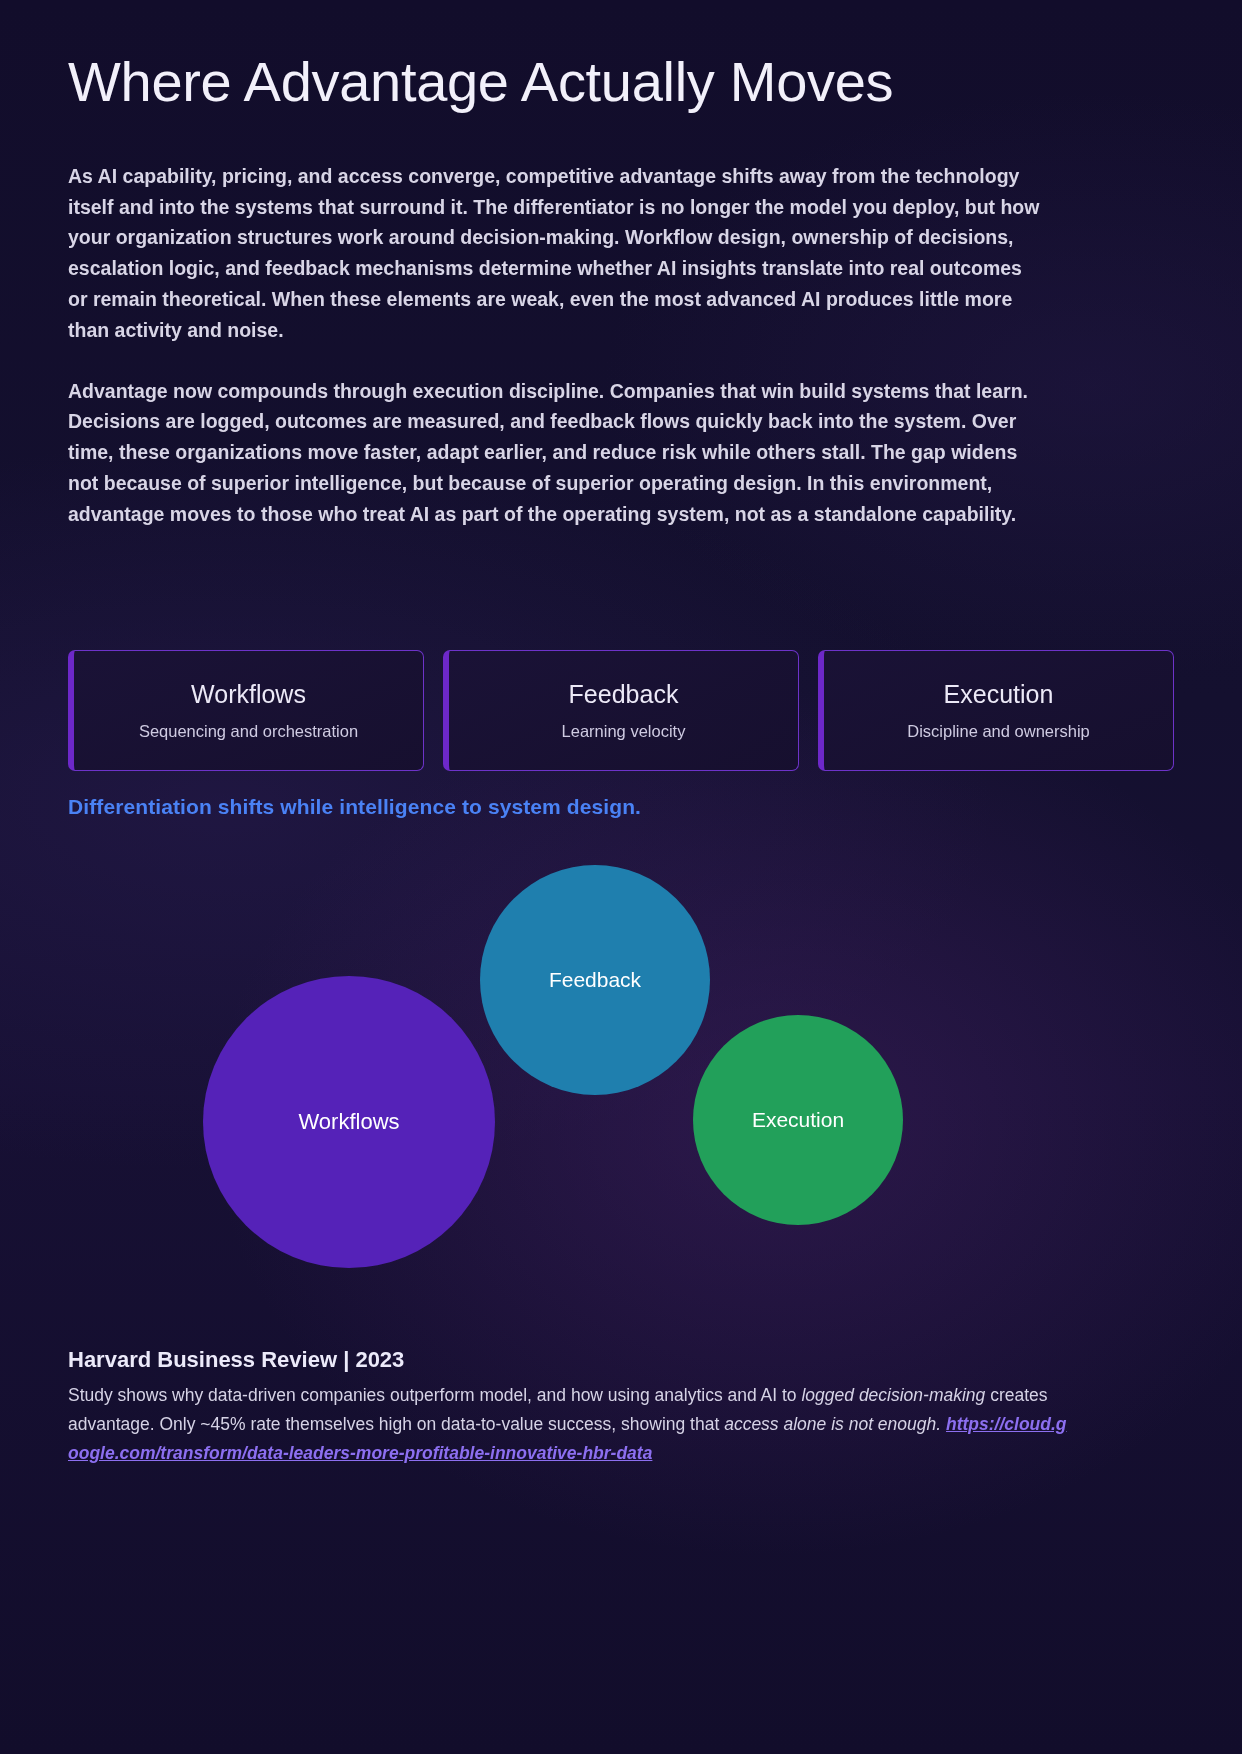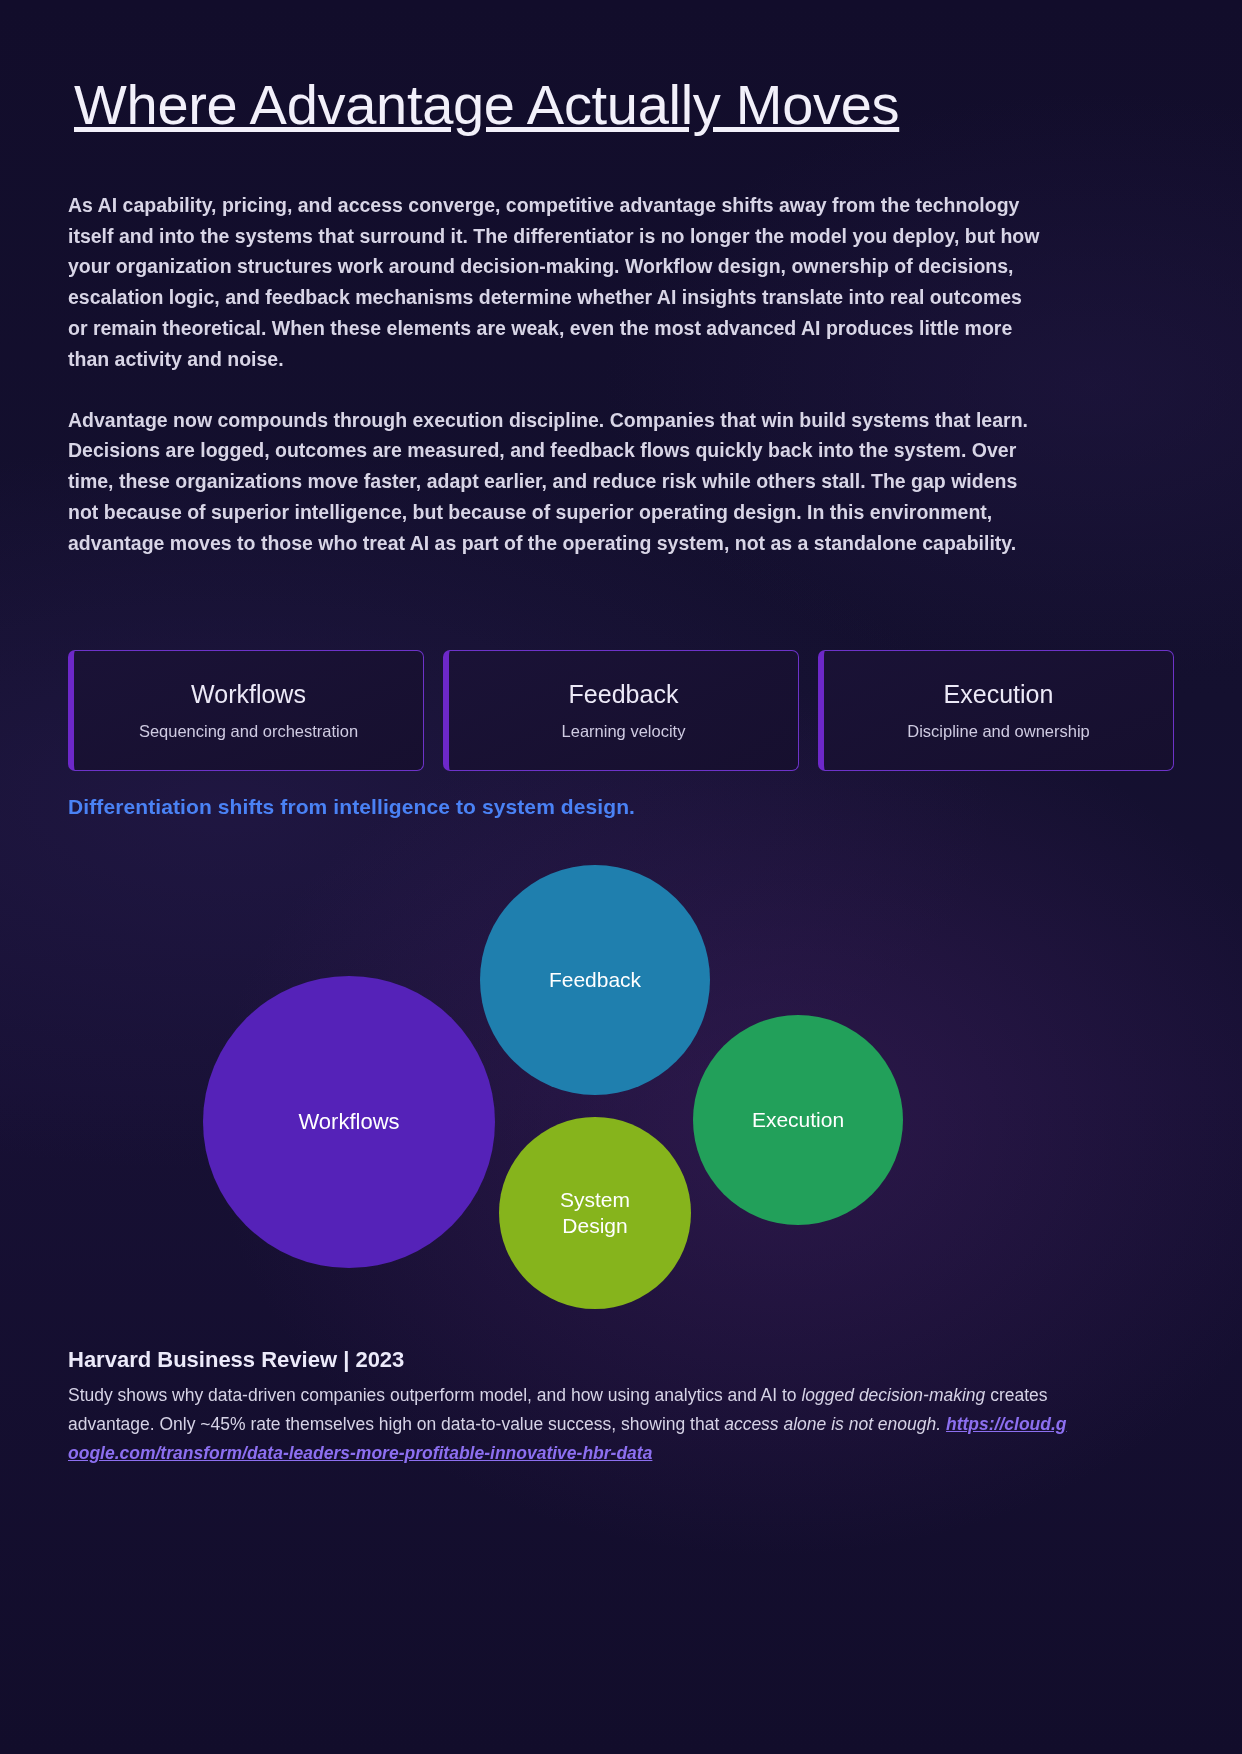--- a/index.html
+++ b/index.html
@@ -26,28 +26,27 @@
   }
   #page {
     position: absolute;
     inset: 0;
     padding: 0 68px;
     box-sizing: border-box;
   }
 
   
   .title {
-    margin: 6px;
-    padding-top: 68px;
+    margin: 0;
+    padding-top: 51px;
     font-size: 56px;
     font-weight: 300;
     letter-spacing: -0.3px;
     color: #f2f0fa;
     line-height: 1.12;
-    text-decoration: underline;
   }
 
   
   .body-copy {
     margin: 0;
     padding-top: 47px;
     max-width: 975px;
   }
   .para {
     margin: 0 0 30px 0;
@@ -177,35 +176,32 @@
     <div class="card">
       <div class="card-title">Feedback</div>
       <div class="card-sub">Learning velocity</div>
     </div>
     <div class="card">
       <div class="card-title">Execution</div>
       <div class="card-sub">Discipline and ownership</div>
     </div>
   </div>
 
-  <div class="callout">Differentiation shifts from intelligence to system design.</div>
+  <div class="callout">Differentiation shifts while intelligence to system design.</div>
 
   <div class="bubbles" id="bubble-chart">
       <div class="bubble" style="left: 135px; top: 131px; width: 292px; height: 292px; background: rgb(85, 34, 184); font-size: 22px;">
         <span style="max-width: 197.1px;">Workflows</span>
       </div>
       <div class="bubble" style="left: 412px; top: 20px; width: 230px; height: 230px; background: rgb(31, 127, 174); font-size: 21px;">
         <span style="max-width: 155.25px;">Feedback</span>
       </div>
       <div class="bubble" style="left: 625px; top: 170px; width: 210px; height: 210px; background: rgb(34, 160, 90); font-size: 21px;">
         <span style="max-width: 141.75px;">Execution</span>
       </div>
-      <div class="bubble" style="left: 431px; top: 272px; width: 192px; height: 192px; background: rgb(134, 180, 28); font-size: 21px;">
-        <span style="max-width: 129.6px;">System Design</span>
-      </div>
     </div>
 
   <div class="citation">
     <div class="cite-head">Harvard Business Review | 2023</div>
     <p class="cite-body">
       <span>Study shows why data-driven companies outperform model, and how using analytics and AI to </span><span class="em">logged decision-making</span><span> creates advantage. Only ~45% rate themselves high on data-to-value success, showing that </span><span class="em">access alone is not enough.</span>
       <a class="cite-link" href="#">https://cloud.google.com/transform/data-leaders-more-profitable-innovative-hbr-data</a>
     </p>
   </div>
 

